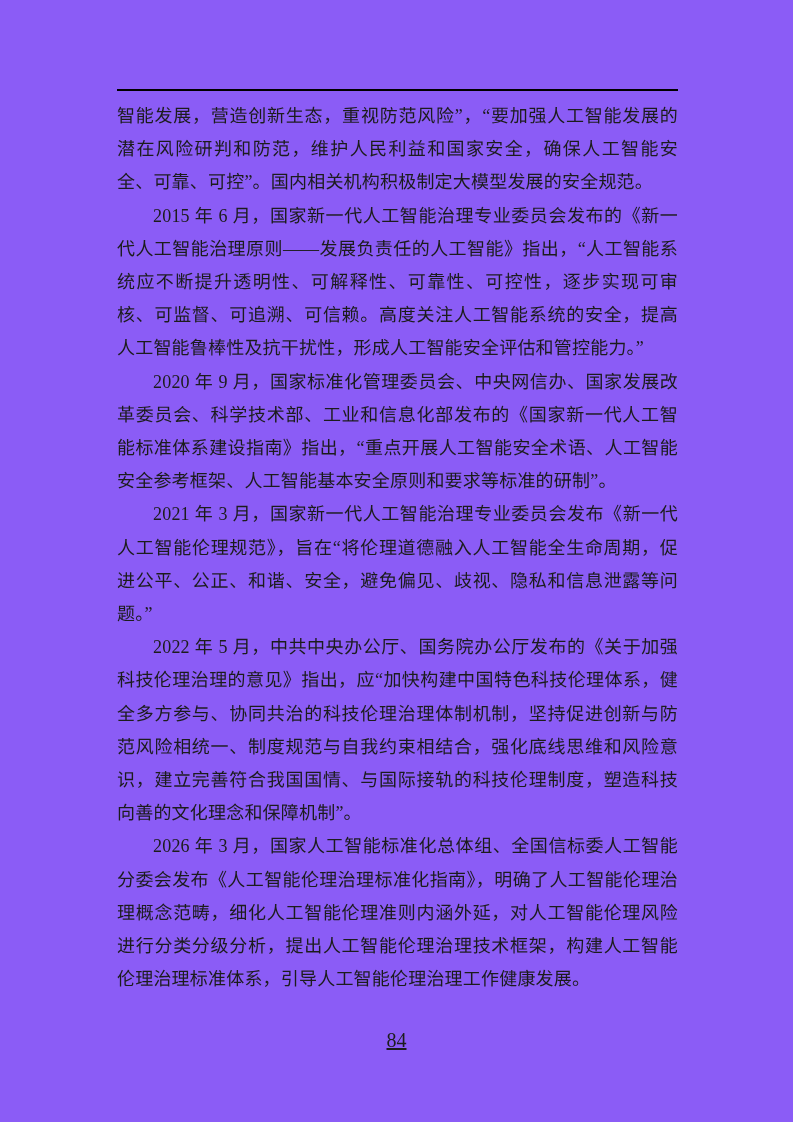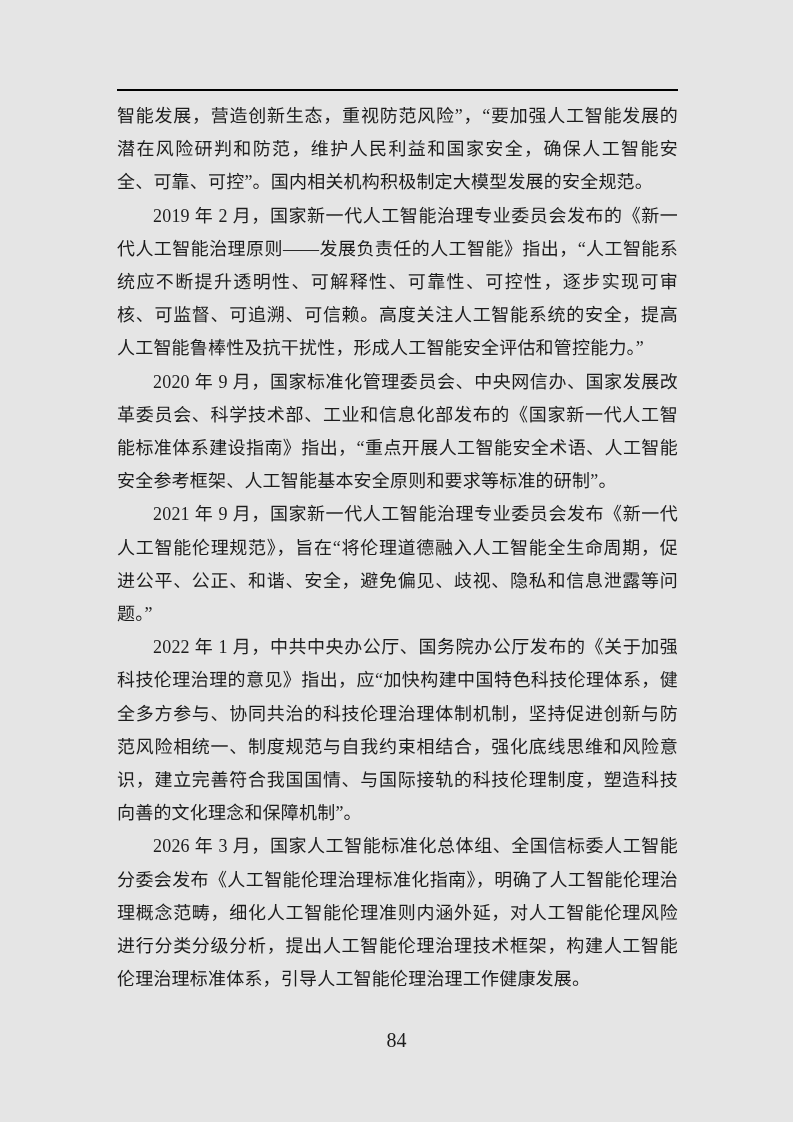--- a/index.html
+++ b/index.html
@@ -4,21 +4,21 @@
 <style>
   html, body {
     margin: 0;
     padding: 0;
     background: #ffffff;
   }
   .page {
     position: relative;
     width: 793px;
     height: 1122px;
-    background: #e5e5e5;
+    background: #8b5cf6;
     overflow: hidden;
     font-family: "Liberation Serif", "DejaVu Serif", serif;
     color: #1c1c1c;
   }
   .header-rule {
     position: absolute;
     left: 117px;
     top: 89px;
     width: 561px;
     height: 0;
@@ -45,35 +45,36 @@
   }
   .page-footer {
     position: absolute;
     left: 0;
     top: 1028px;
     width: 100%;
     text-align: center;
     font-size: 20px;
     line-height: 24px;
     color: #1c1c1c;
+    text-decoration: underline;
   }
 </style>
 </head>
 <body>
 
 <div class="page">
 
   <div class="header-rule"></div>
 
   <div class="content">
     <p class="continuation">智能发展，营造创新生态，重视防范风险”，“要加强人工智能发展的潜在风险研判和防范，维护人民利益和国家安全，确保人工智能安全、可靠、可控”。国内相关机构积极制定大模型发展的安全规范。</p>
-    <p>2019 年 2 月，国家新一代人工智能治理专业委员会发布的《新一代人工智能治理原则——发展负责任的人工智能》指出，“人工智能系统应不断提升透明性、可解释性、可靠性、可控性，逐步实现可审核、可监督、可追溯、可信赖。高度关注人工智能系统的安全，提高人工智能鲁棒性及抗干扰性，形成人工智能安全评估和管控能力。”</p>
+    <p>2015 年 6 月，国家新一代人工智能治理专业委员会发布的《新一代人工智能治理原则——发展负责任的人工智能》指出，“人工智能系统应不断提升透明性、可解释性、可靠性、可控性，逐步实现可审核、可监督、可追溯、可信赖。高度关注人工智能系统的安全，提高人工智能鲁棒性及抗干扰性，形成人工智能安全评估和管控能力。”</p>
     <p>2020 年 9 月，国家标准化管理委员会、中央网信办、国家发展改革委员会、科学技术部、工业和信息化部发布的《国家新一代人工智能标准体系建设指南》指出，“重点开展人工智能安全术语、人工智能安全参考框架、人工智能基本安全原则和要求等标准的研制”。</p>
-    <p>2021 年 9 月，国家新一代人工智能治理专业委员会发布《新一代人工智能伦理规范》，旨在“将伦理道德融入人工智能全生命周期，促进公平、公正、和谐、安全，避免偏见、歧视、隐私和信息泄露等问题。”</p>
-    <p>2022 年 1 月，中共中央办公厅、国务院办公厅发布的《关于加强科技伦理治理的意见》指出，应“加快构建中国特色科技伦理体系，健全多方参与、协同共治的科技伦理治理体制机制，坚持促进创新与防范风险相统一、制度规范与自我约束相结合，强化底线思维和风险意识，建立完善符合我国国情、与国际接轨的科技伦理制度，塑造科技向善的文化理念和保障机制”。</p>
+    <p>2021 年 3 月，国家新一代人工智能治理专业委员会发布《新一代人工智能伦理规范》，旨在“将伦理道德融入人工智能全生命周期，促进公平、公正、和谐、安全，避免偏见、歧视、隐私和信息泄露等问题。”</p>
+    <p>2022 年 5 月，中共中央办公厅、国务院办公厅发布的《关于加强科技伦理治理的意见》指出，应“加快构建中国特色科技伦理体系，健全多方参与、协同共治的科技伦理治理体制机制，坚持促进创新与防范风险相统一、制度规范与自我约束相结合，强化底线思维和风险意识，建立完善符合我国国情、与国际接轨的科技伦理制度，塑造科技向善的文化理念和保障机制”。</p>
     <p>2026 年 3 月，国家人工智能标准化总体组、全国信标委人工智能分委会发布《人工智能伦理治理标准化指南》，明确了人工智能伦理治理概念范畴，细化人工智能伦理准则内涵外延，对人工智能伦理风险进行分类分级分析，提出人工智能伦理治理技术框架，构建人工智能伦理治理标准体系，引导人工智能伦理治理工作健康发展。</p>
   </div>
 
   <div class="page-footer">
     <span>84</span>
   </div>
 
 </div>
 
 </body></html>

